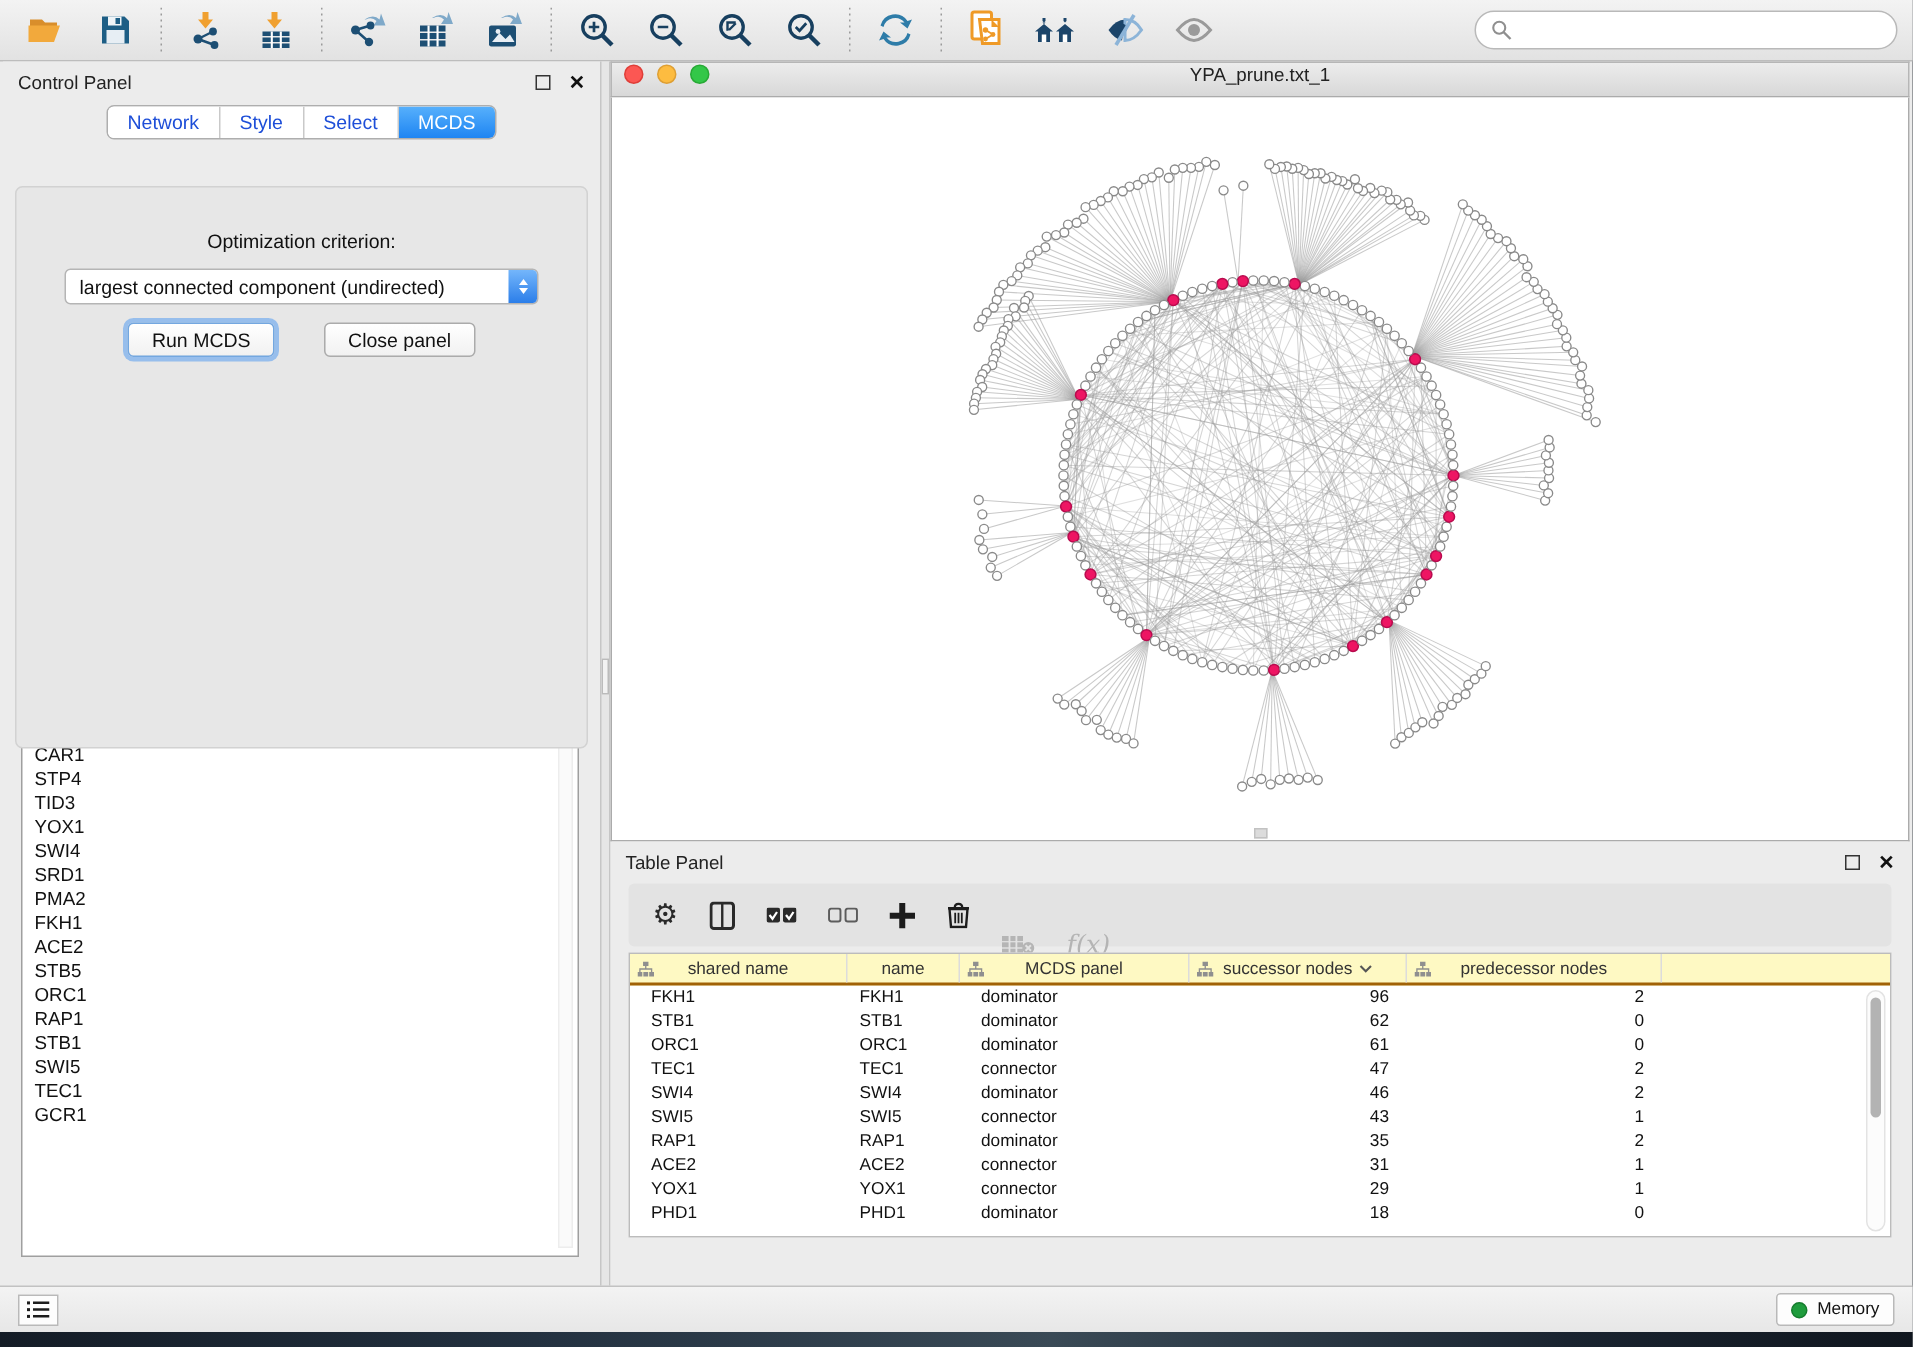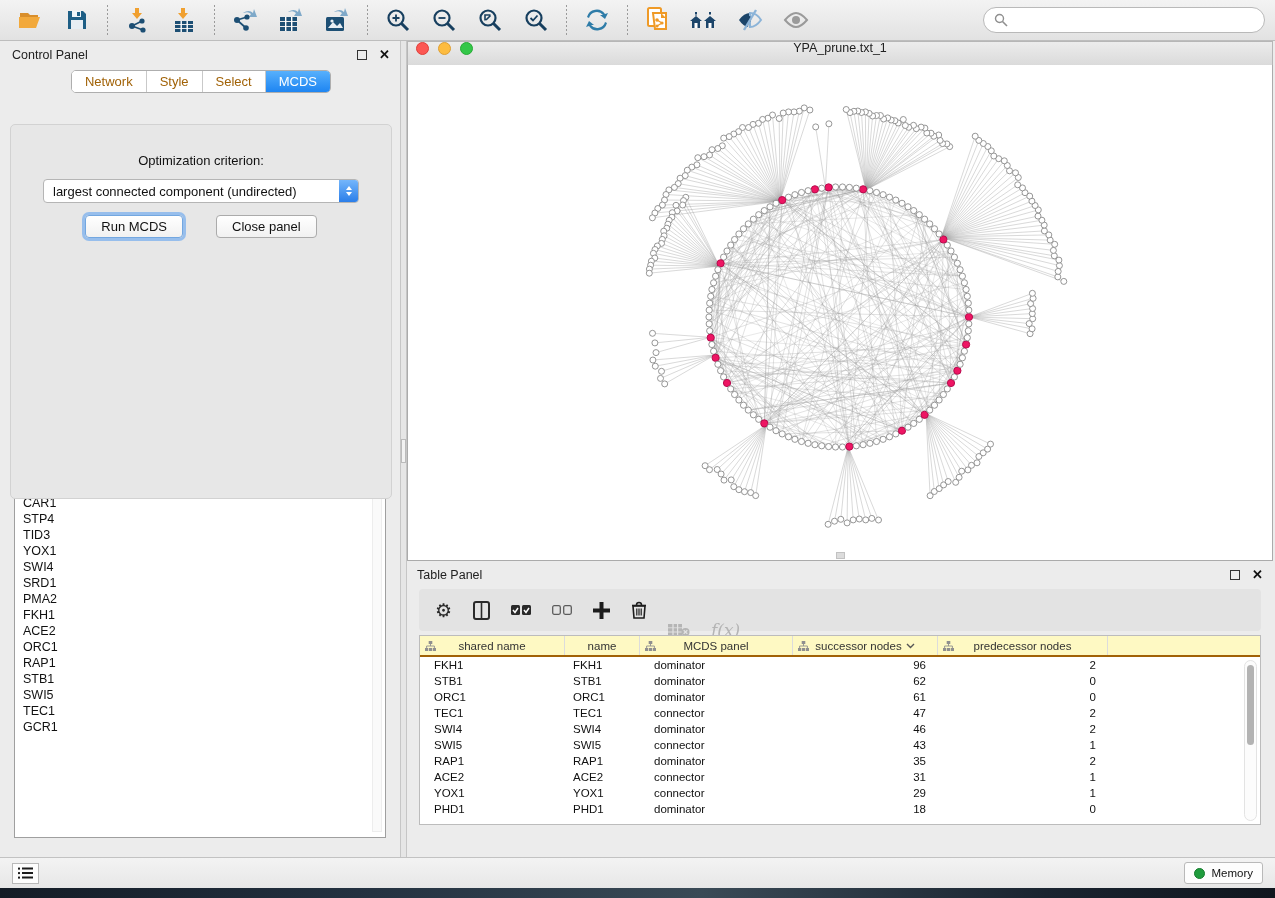--- a/index.html
+++ b/index.html
@@ -19,21 +19,21 @@
   .search-wrap input { border:none; outline:none; flex:1; font-size:12px; background:transparent; }
 
   
   .control-panel { position:absolute; left:2px; top:41px; width:398px; bottom:31px; background:#ececec; }
   .panel-head { height:27px; display:flex; align-items:center; padding:0 10px; font-size:12.5px; color:#222; }
   .panel-head .sp { flex:1; }
   .float-box { width:10px; height:10px; border:1.5px solid #333; margin-right:12px; cursor:pointer; }
   .close-x { font-size:13px; font-weight:bold; color:#111; cursor:pointer; line-height:10px; }
   .cp-tabs-row { display:flex; justify-content:center; position:relative; z-index:2; margin-top:2px; }
   .seg { display:inline-flex; background:#fff; border:1px solid #aeaeae; border-radius:5px; overflow:hidden; }
-  .seg .tab { padding:3px 13px; font-size:13px; color:#a16207; border-left:1px solid #c9c9c9; cursor:pointer; background:#fff; }
+  .seg .tab { padding:3px 13px; font-size:13px; color:#1d4ed8; border-left:1px solid #c9c9c9; cursor:pointer; background:#fff; }
   .seg .tab:first-child { border-left:none; }
   .seg .tab.active { background:linear-gradient(#57b0fc,#1e85f2); color:#fff; }
   .cp-card { position:absolute; left:8px; right:8px; top:83px; height:375px;
     background:#e7e7e7; border:1px solid #d2d2d2; border-radius:5px; z-index:1; padding-top:28px; }
   .crit-label { text-align:center; font-size:13px; color:#111; margin-bottom:11px; }
   .dropdown { width:316px; height:24px; margin:0 auto; background:#fff; border:1px solid #b5b5b5; border-radius:4px;
     display:flex; align-items:center; padding-left:9px; font-size:13px; color:#111; cursor:pointer; }
   .dropdown .stepper { margin-left:auto; width:19px; height:22px; border-radius:0 3px 3px 0;
     background:linear-gradient(#74b6fb,#2b7ee9); display:flex; flex-direction:column; align-items:center; justify-content:center; gap:2px; }
   .stepper .up { width:0; height:0; border-left:3.5px solid transparent; border-right:3.5px solid transparent; border-bottom:4px solid #fff; }
@@ -49,21 +49,21 @@
   .mcds-scroll { position:absolute; top:5px; bottom:5px; right:3px; width:10px; background:#fafafa; border:1px solid #ededed; }
 
   
   .v-splitter { position:absolute; left:400px; width:7px; top:41px; bottom:31px; background:#e6e6e6;
     border-left:1px solid #c6c6c6; border-right:1px solid #c6c6c6; }
   .v-splitter .handle { margin-top:398px; height:24px; background:#f2f2f2; border:1px solid #bbb; }
 
   
   .network-view { position:absolute; left:407px; top:41px; right:2px; height:520px; }
   .net-titlebar { height:24px; background:linear-gradient(#ececec,#d8d8d8); border:1px solid #b6b6b6; border-bottom:1px solid #ababab;
-    display:flex; align-items:flex-end; padding:13px 8px; position:relative; }
+    display:flex; align-items:flex-start; padding:1px 8px; position:relative; }
   .lights { display:flex; gap:9px; }
   .light { width:13px; height:13px; border-radius:50%; }
   .light.red { background:#fc5753; border:1px solid #df3e38; }
   .light.yellow { background:#fdbc40; border:1px solid #de9f34; }
   .light.green { background:#33c748; border:1px solid #27aa35; }
   .net-title { position:absolute; left:0; right:0; text-align:center; font-size:12.5px; color:#222; }
   .net-canvas { position:absolute; left:0; right:0; top:24px; bottom:0; background:#fff; border:1px solid #ababab; border-top:none; }
   .h-handle { position:absolute; bottom:1px; left:50%; margin-left:-4px; width:9px; height:7px; background:#dcdcdc; border:1px solid #c2c2c2; }
 
   
@@ -293,20 +293,21 @@
           <div class="item">PHD1</div>
           <div class="item">CAR1</div>
           <div class="item">STP4</div>
           <div class="item">TID3</div>
           <div class="item">YOX1</div>
           <div class="item">SWI4</div>
           <div class="item">SRD1</div>
           <div class="item">PMA2</div>
           <div class="item">FKH1</div>
           <div class="item">ACE2</div>
+          <div class="item">STB5</div>
           <div class="item">ORC1</div>
           <div class="item">RAP1</div>
           <div class="item">STB1</div>
           <div class="item">SWI5</div>
           <div class="item">TEC1</div>
           <div class="item">GCR1</div>
         </div>
       <div class="mcds-scroll"></div>
     </div>
   </div>

